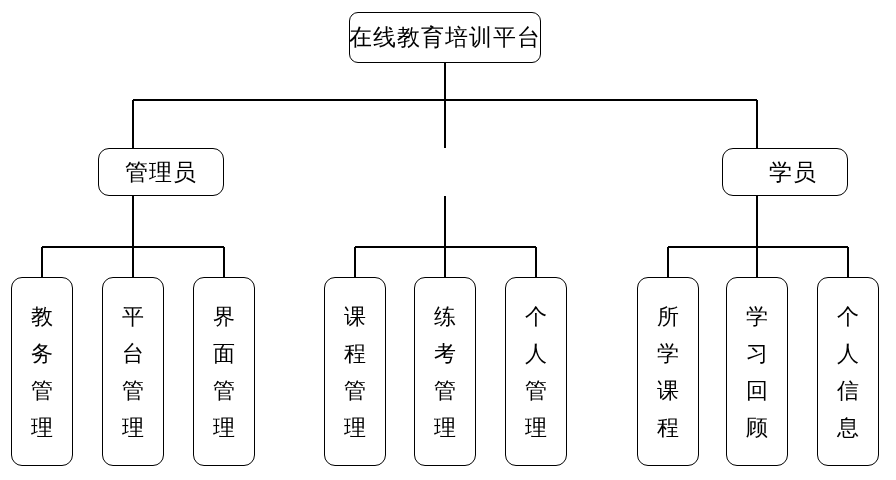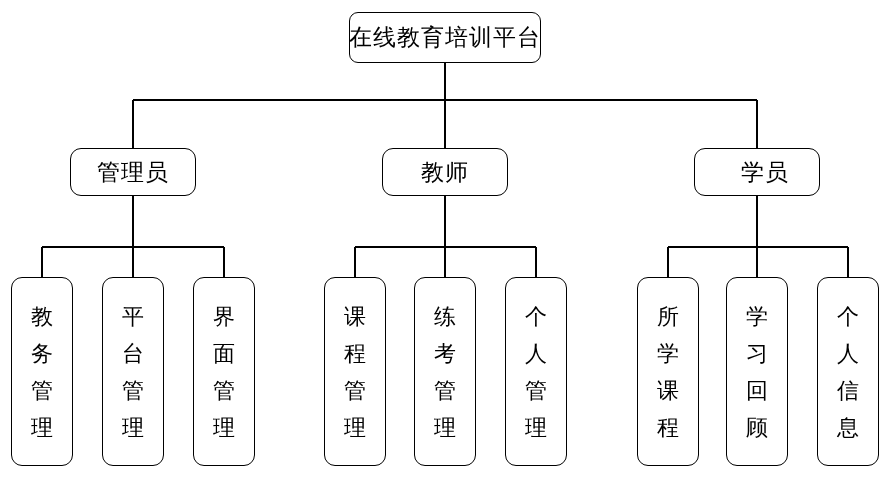--- a/index.html
+++ b/index.html
@@ -32,20 +32,21 @@
     display: flex;
     align-items: center;
     justify-content: center;
     color: #000000;
   }
   .node.root {
     border-radius: 9px;
   }
   .node.level2 {
     border-radius: 11px;
+    margin-left: 28px;
   }
   .node.leaf {
     border-radius: 11px;
   }
   .label-h {
     font-size: 23px;
     line-height: 1;
     letter-spacing: 1px;
     white-space: nowrap;
     color: #000000;
@@ -96,23 +97,20 @@
   </svg>
 
   <div class="node root" style="left:349px; top:12px; width:192px; height:51px;">
     <span class="label-h">在线教育培训平台</span>
   </div>
 
   <div class="node level2" style="left:70px; top:148px; width:126px; height:48px;">
     <span class="label-h">管理员</span>
   </div>
 
-  <div class="node level2" style="left:382px; top:148px; width:126px; height:48px;">
-    <span class="label-h">教师</span>
-  </div>
 
   <div class="node level2" style="left:694px; top:148px; width:126px; height:48px;padding-left:16px;">
     <span class="label-h">学员</span>
   </div>
 
   <div class="node leaf" style="left:11px; top:277px; width:62px; height:189px;">
     <span class="label-v">教
 务
 管
 理</span>

